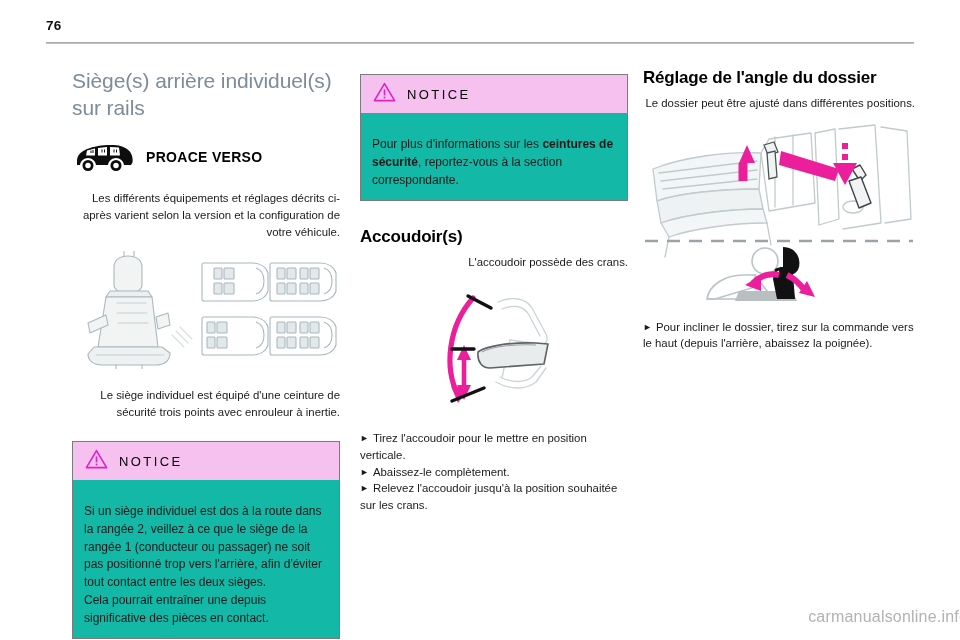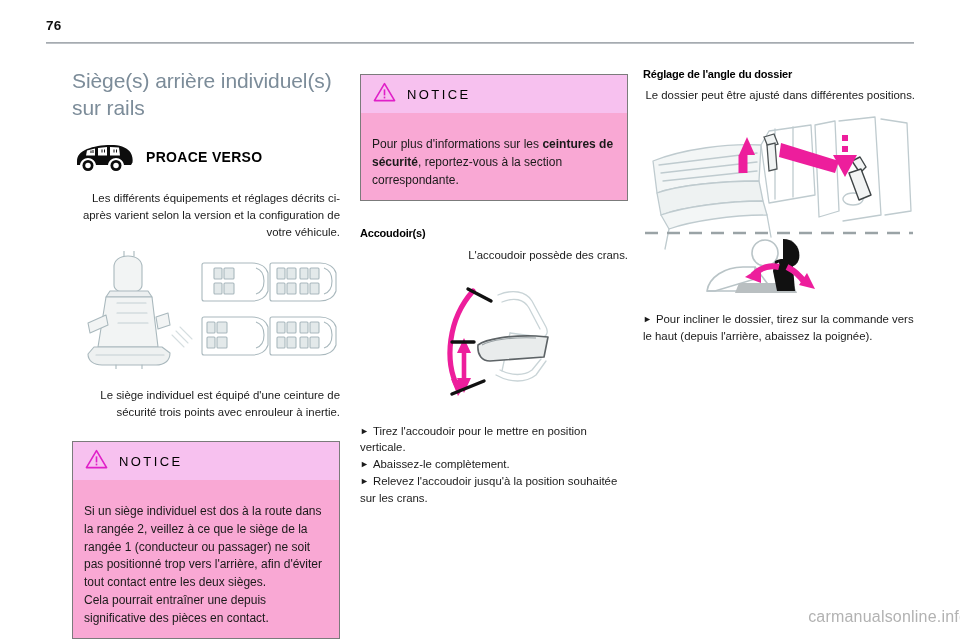--- a/index.html
+++ b/index.html
@@ -55,21 +55,21 @@
   
   .title-blue {
     font-size: 21px;
     line-height: 1.28;
     font-weight: normal;
     color: #7c8c99;
     margin: 8px 0 4px 0;
     letter-spacing: -0.1px;
   }
   .h2 {
-    font-size: 11px;
+    font-size: 17px;
     font-weight: bold;
     color: #000;
     margin: 0 0 6px 0;
     line-height: 1.22;
     letter-spacing: -0.2px;
   }
   p.body {
     font-size: 11.4px;
     line-height: 1.48;
     margin: 0 0 11px 0;
@@ -104,21 +104,21 @@
     font-size: 14px;
     font-weight: bold;
     letter-spacing: 0.3px;
     margin-left: 12px;
     color: #000;
   }
 
   
   .notice {
     border: 1px solid #7b7b7b;
-    background: #f9a8d4;
+    background: #14b8a6;
     margin: 14px 0 0 0;
   }
   .notice-head {
     background: #f7c1ef;
     display: flex;
     align-items: center;
     padding: 7px 10px 7px 12px;
   }
   .notice-head svg { flex: none; }
   .notice-word {

